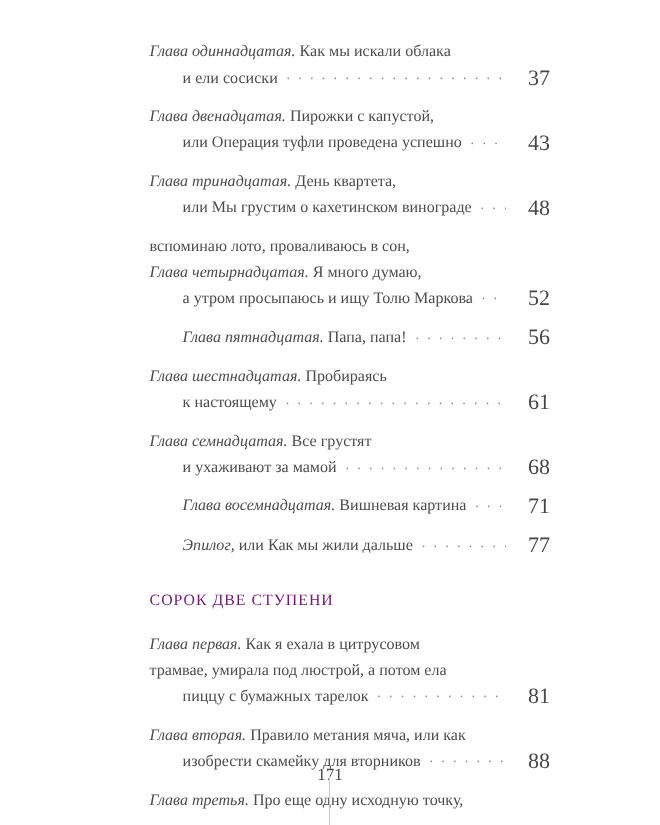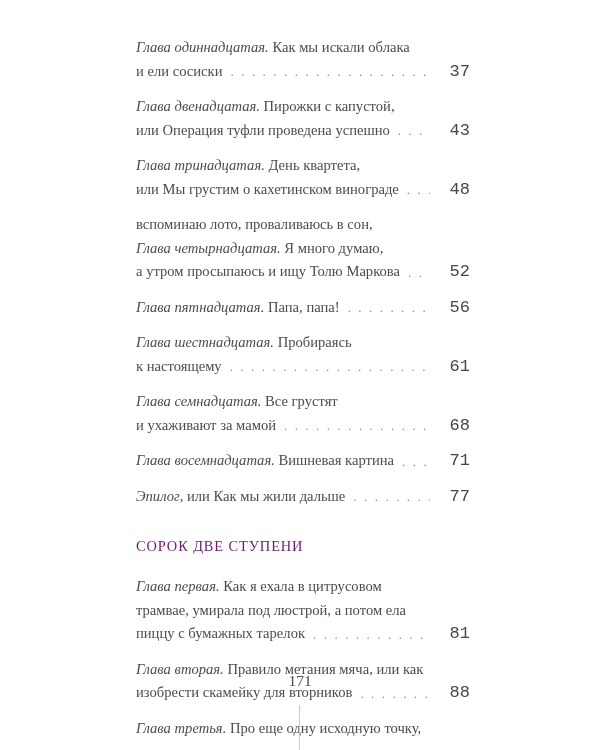--- a/index.html
+++ b/index.html
@@ -52,22 +52,23 @@
   }
 
   .chap-title {
     font-style: normal;
     color: #4c4c4c;
   }
 
   
   .last-line {
     display: flex;
-    align-items: center;
+    align-items: flex-start;
     width: 334px;
+    margin-left: 30px;
   }
   .last-line .txt {
     white-space: nowrap;
     flex: 0 0 auto;
   }
   .last-line .leader {
     flex: 1 1 auto;
     margin: 0 6px 0 8px;
     position: relative;
     height: 1em;
@@ -82,42 +83,41 @@
     bottom: 0.04em;
     white-space: nowrap;
     letter-spacing: 2.1px;
     font-size: 13px;
     color: #8b8b8b;
     line-height: 1;
   }
   .last-line .pageno {
     flex: 0 0 34px;
     text-align: right;
-    font-size: 17px;
+    font-size: 20px;
     color: #474747;
     white-space: nowrap;
-    font-family: Liberation Mono, monospace;
   }
 
   
   .section-head {
     font-size: 14.4px;
     letter-spacing: 0.9px;
     color: #701a75;
     font-style: normal;
     margin-top: 30px;
     margin-bottom: 20px;
     white-space: nowrap;
   }
 
   
   .folio {
     position: absolute;
     left: 0;
-    top: 672px;
+    top: 696px;
     width: 600px;
     text-align: center;
     font-size: 15.5px;
     color: #4a4a4a;
   }
   .gutter {
     position: absolute;
     left: 299px;
     top: 705px;
     width: 1px;

